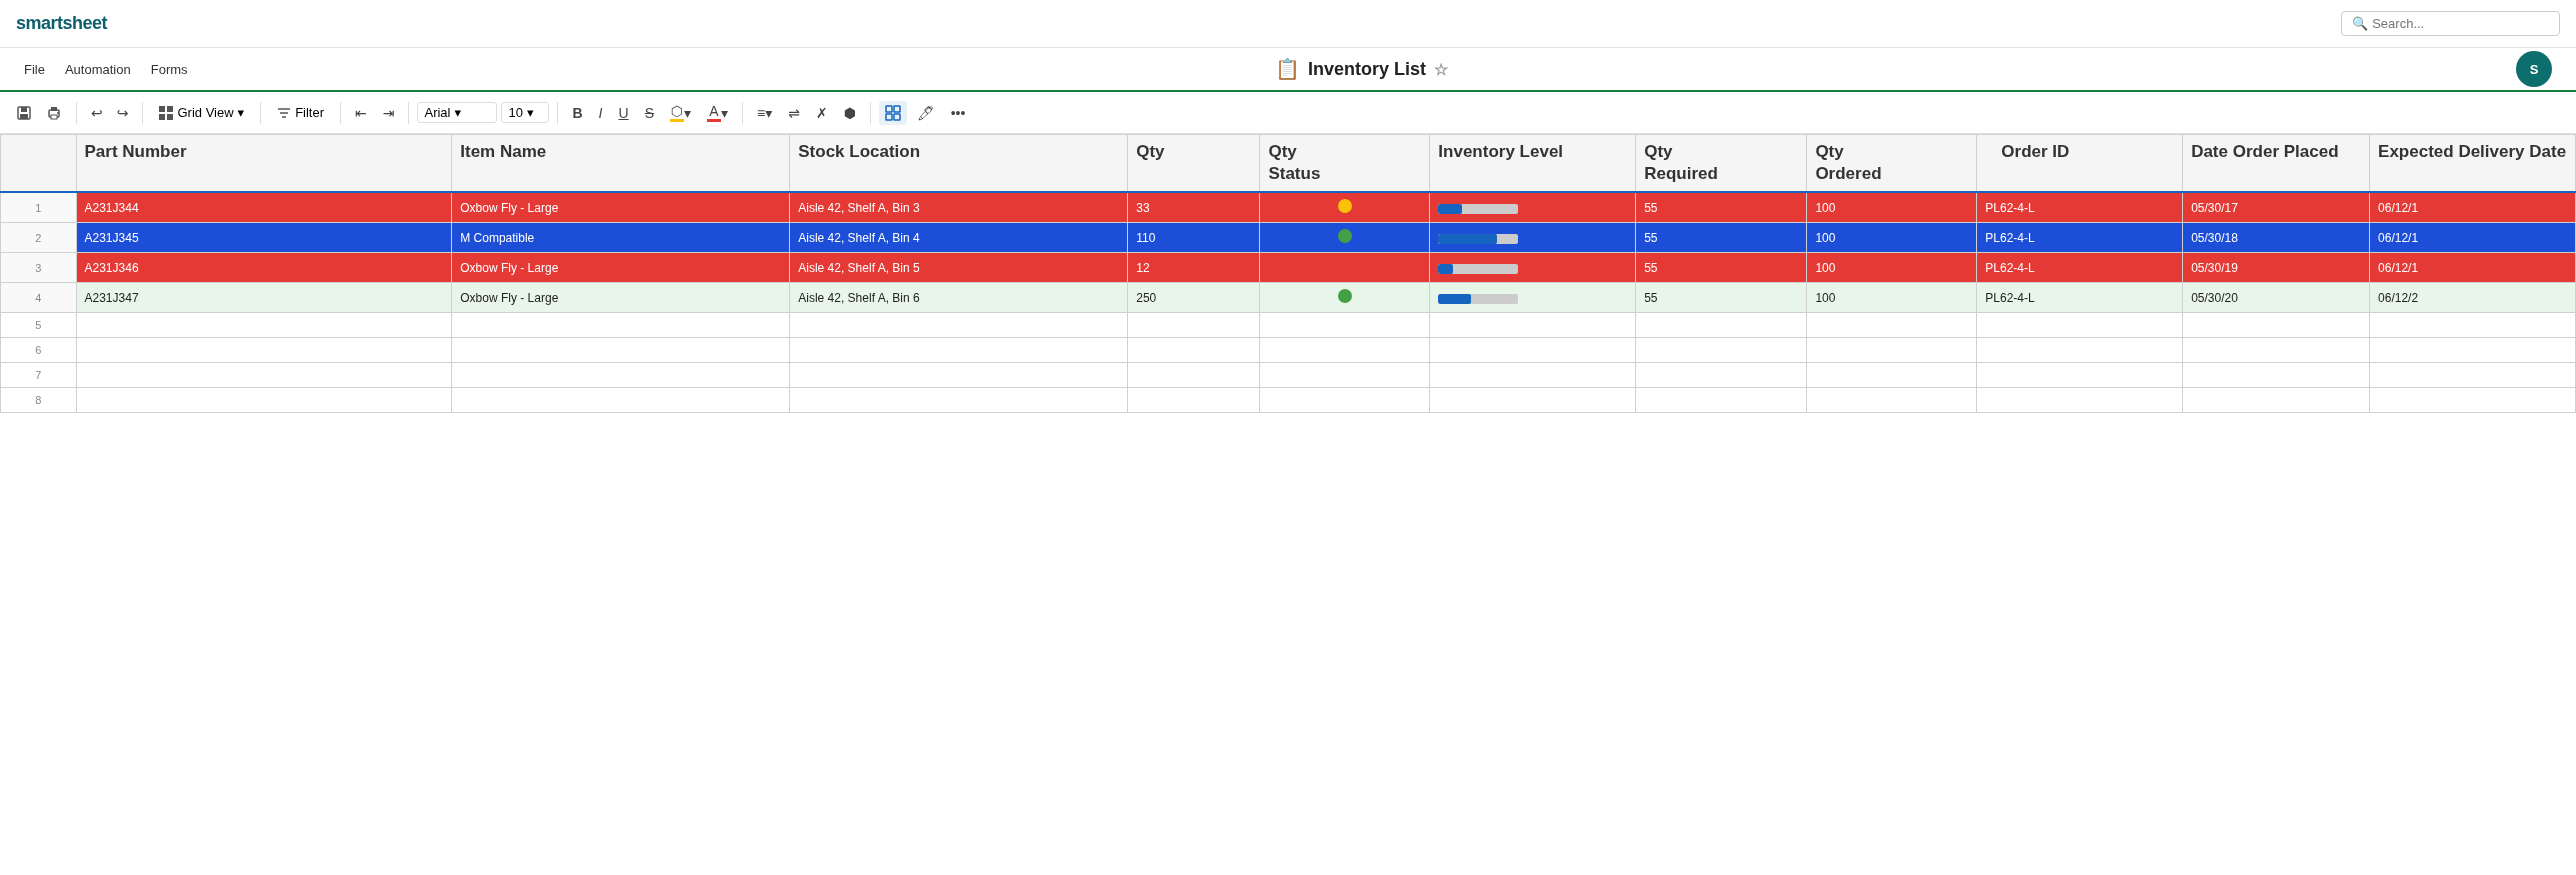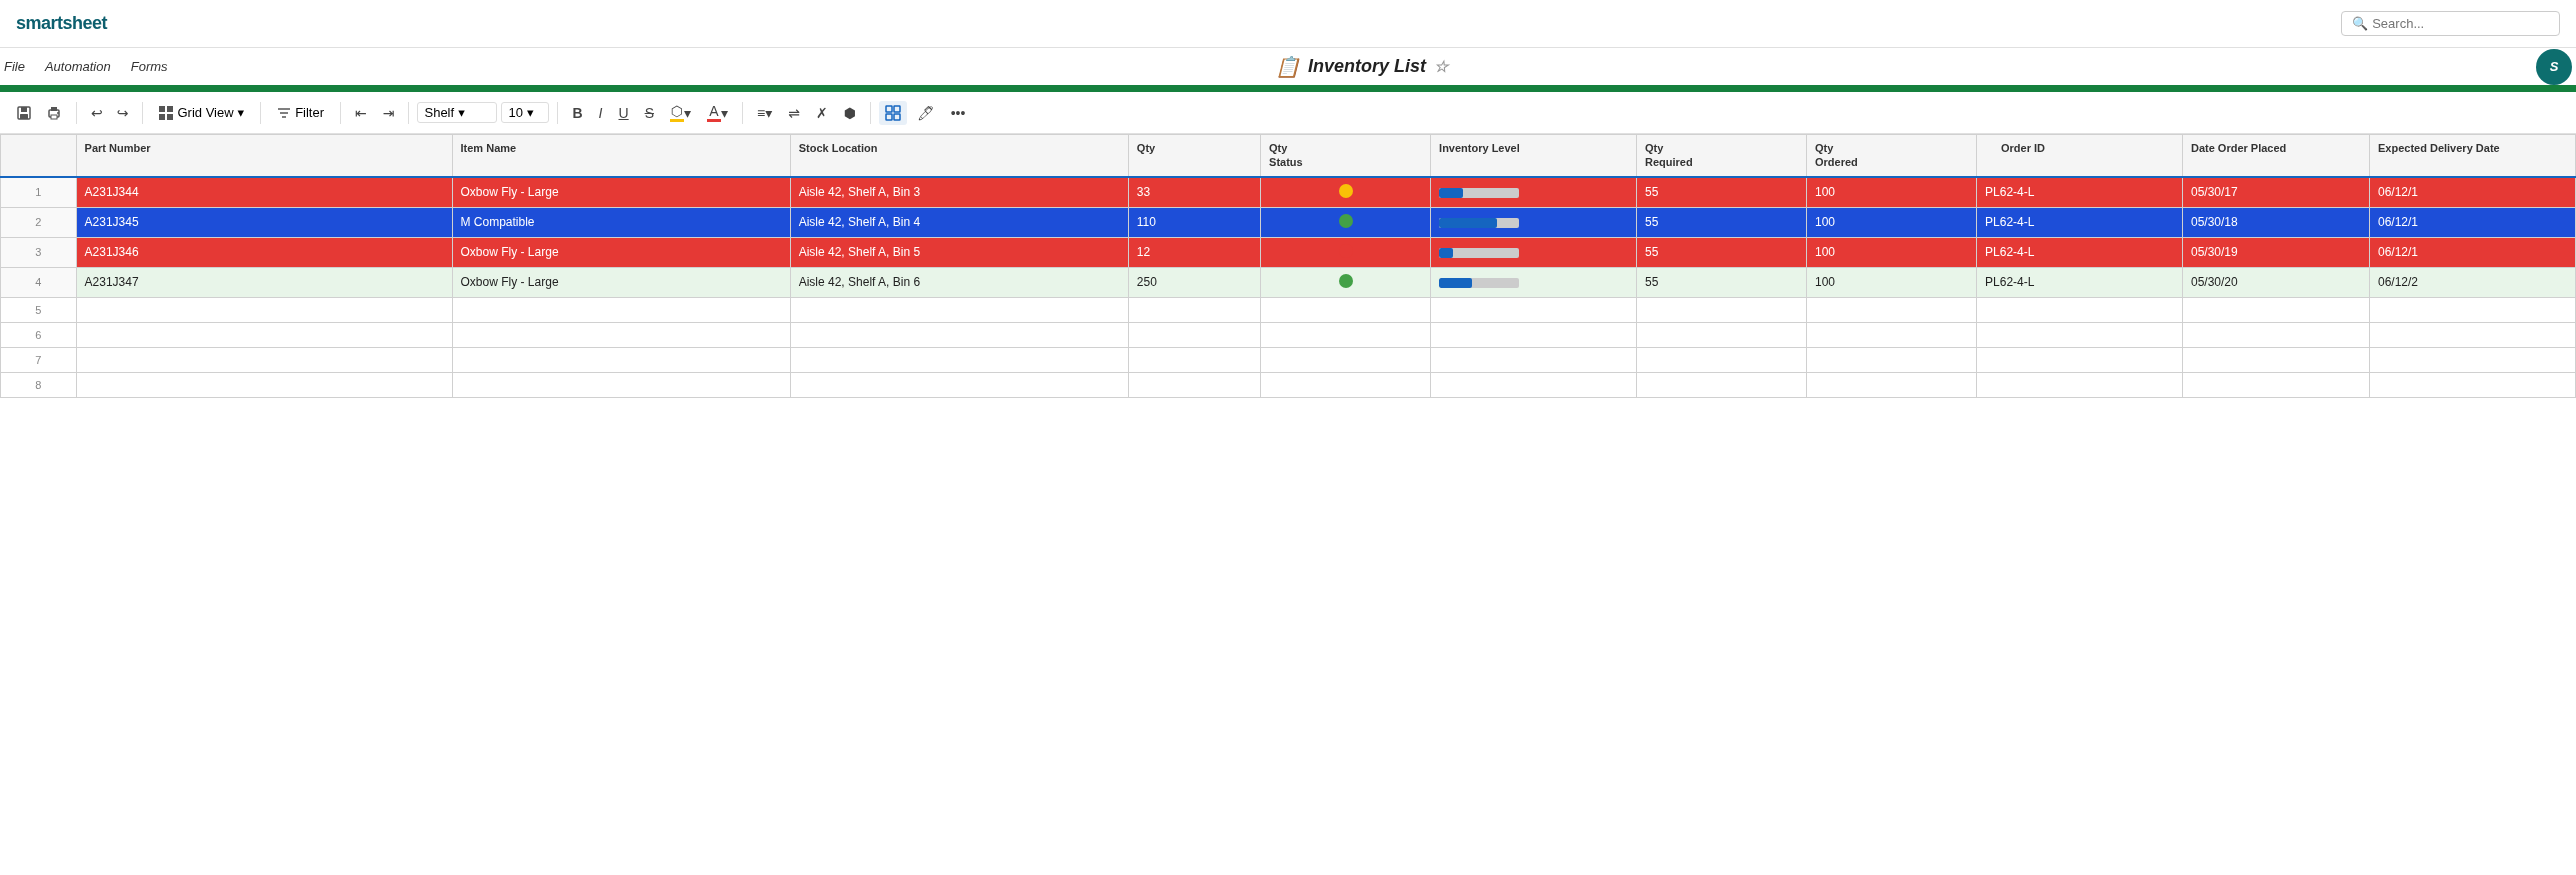--- a/index.html
+++ b/index.html
@@ -12,23 +12,22 @@
     }
     #logo { font-size: 18px; font-weight: bold; color: #0d5f6e; letter-spacing: -0.5px; }
     #search-box {
       display: flex; align-items: center; border: 1px solid #ccc; border-radius: 4px;
       padding: 4px 10px; width: 219px; background: #fff;
     }
     #search-box input { border: none; outline: none; font-size: 13px; width: 179px; color: #666; }
 
     
     #menu-bar {
-      display: flex; align-items: center; padding: 6px 4px; border-bottom: 7px solid #15803d;
+      display: flex; align-items: center; padding: 6px 24px; border-bottom: 2px solid #15803d;
       height: 44px;
-      font-style: italic;
     }
     #menu-bar .menu-item { margin-right: 20px; color: #333; cursor: pointer; font-size: 13px; }
     #sheet-title {
       flex: 1; display: flex; align-items: center; justify-content: center;
       font-size: 18px; font-weight: bold; color: #222;
     }
     #sheet-title .sheet-icon { margin-right: 8px; color: #0077b6; font-size: 20px; }
     #sheet-title .star-icon { margin-left: 8px; color: #999; font-size: 16px; }
     #user-avatar {
       width: 36px; height: 36px; border-radius: 50%; background: #0d6e6e;
@@ -66,21 +65,21 @@
     .toolbar-icon-active { background: #e8f0f8; border-radius: 3px; }
 
     
     #spreadsheet { width: 100%; overflow-x: auto; }
     table { border-collapse: collapse; width: 100%; min-width: 1392px; }
 
     
     thead tr { background: #f5f5f5; }
     th {
       border: 1px solid #d0d0d0; padding: 6px 8px; text-align: left;
-      font-weight: 600; font-size: 11px; color: #333; vertical-align: top;
+      font-weight: 600; font-size: 17px; color: #333; vertical-align: top;
       white-space: normal; line-height: 1.3;
     }
     th.row-num { width: 40px; text-align: center; background: #f5f5f5; }
     
     
     td {
       border: 1px solid #d0d0d0; padding: 6px 8px; font-size: 12px;
       vertical-align: middle; white-space: nowrap;
     }
     td.row-num {
@@ -192,21 +191,21 @@
         <line x1="3" y1="7" x2="11" y2="7" stroke="#555" stroke-width="1.5"></line>
         <line x1="5" y1="11" x2="9" y2="11" stroke="#555" stroke-width="1.5"></line>
       </svg>
     <span>Filter</span>
   </button>
   <div class="toolbar-divider"></div>
   <button class="toolbar-btn">⇤</button>
   <button class="toolbar-btn">⇥</button>
   <div class="toolbar-divider"></div>
   <div class="font-selector">
-    <span>Shelf</span>
+    <span>Arial</span>
     <span>▾</span>
   </div>
   <div class="font-size-selector">
     <span>10</span>
     <span>▾</span>
   </div>
   <div class="toolbar-divider"></div>
   <button class="toolbar-btn">
       <strong>B</strong>
     </button>

